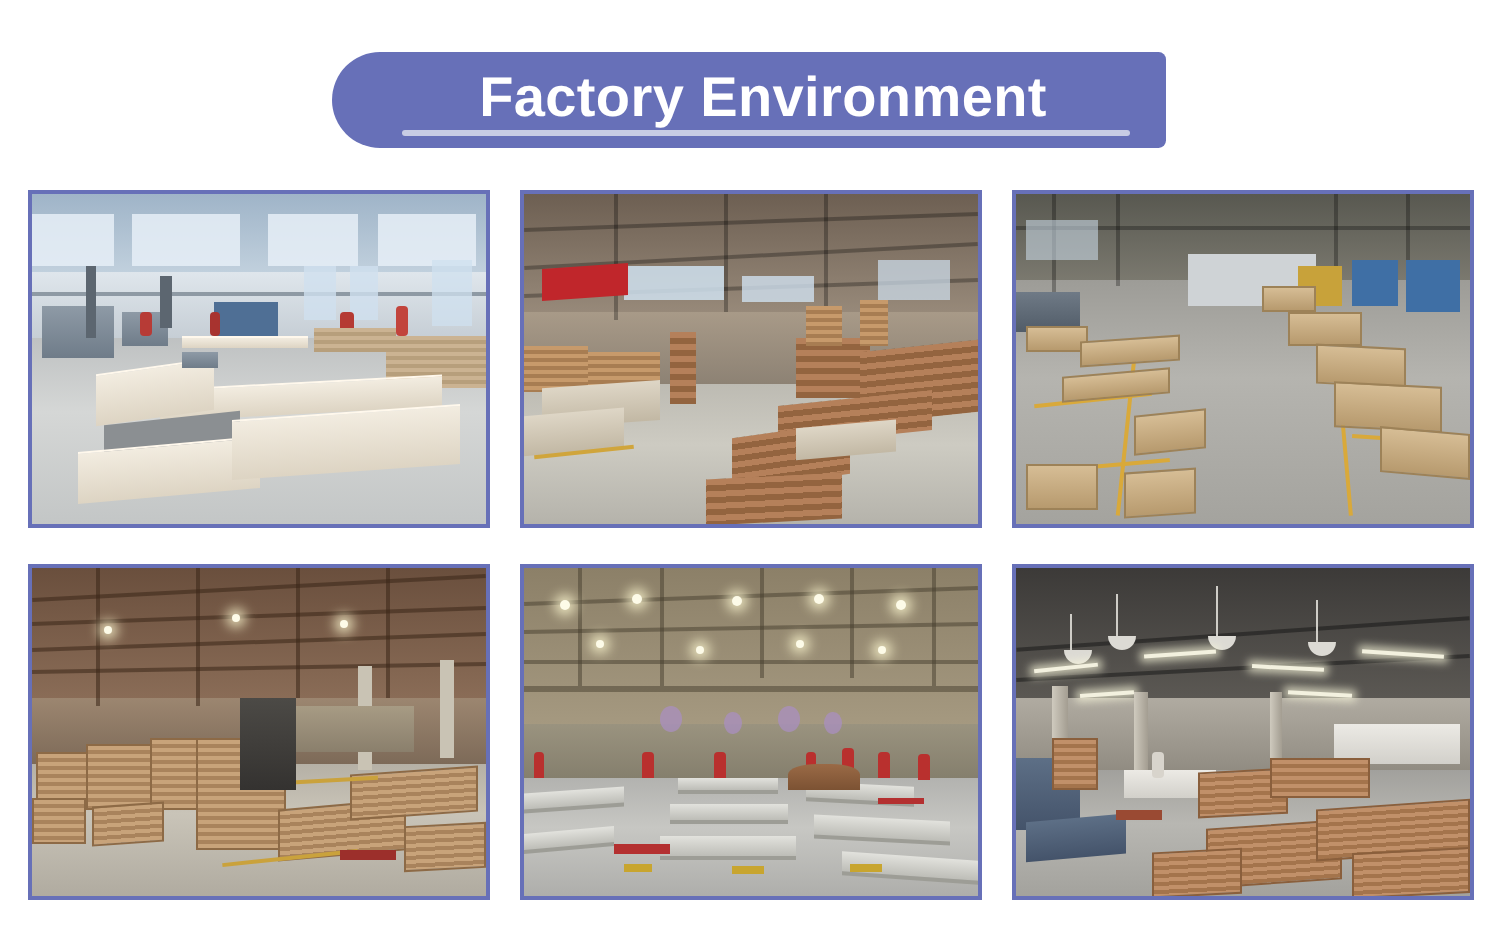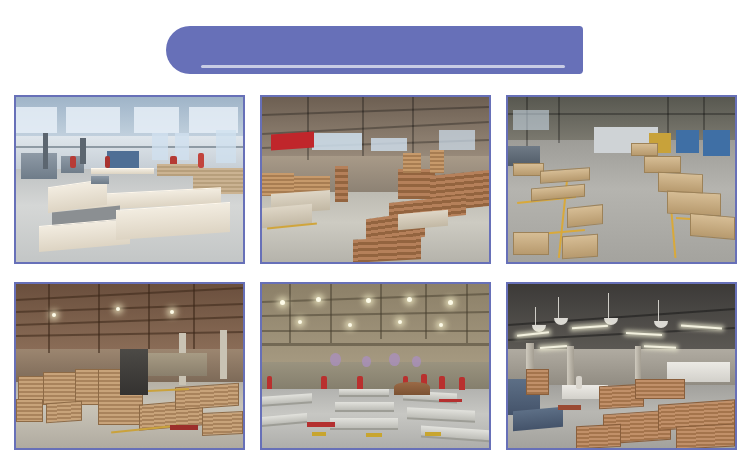--- a/index.html
+++ b/index.html
@@ -181,20 +181,21 @@
   .p6 .blue    { position:absolute; background: linear-gradient(#5d6f86, #44536a); }
   .p6 .white6  { position:absolute; background: linear-gradient(#eceae5, #d2d0ca); }
 </style>
 </head>
 <body>
 
 <div class="page">
 
   <div class="banner-row">
     <div class="banner">
+      <div class="banner-title">Factory Environment</div>
       <div class="banner-underline"></div>
     </div>
   </div>
 
   <div class="grid">
 
     <div class="photo p1">
       <div class="scene">
         <div class="ceiling"></div>
         <div class="floor"></div>

